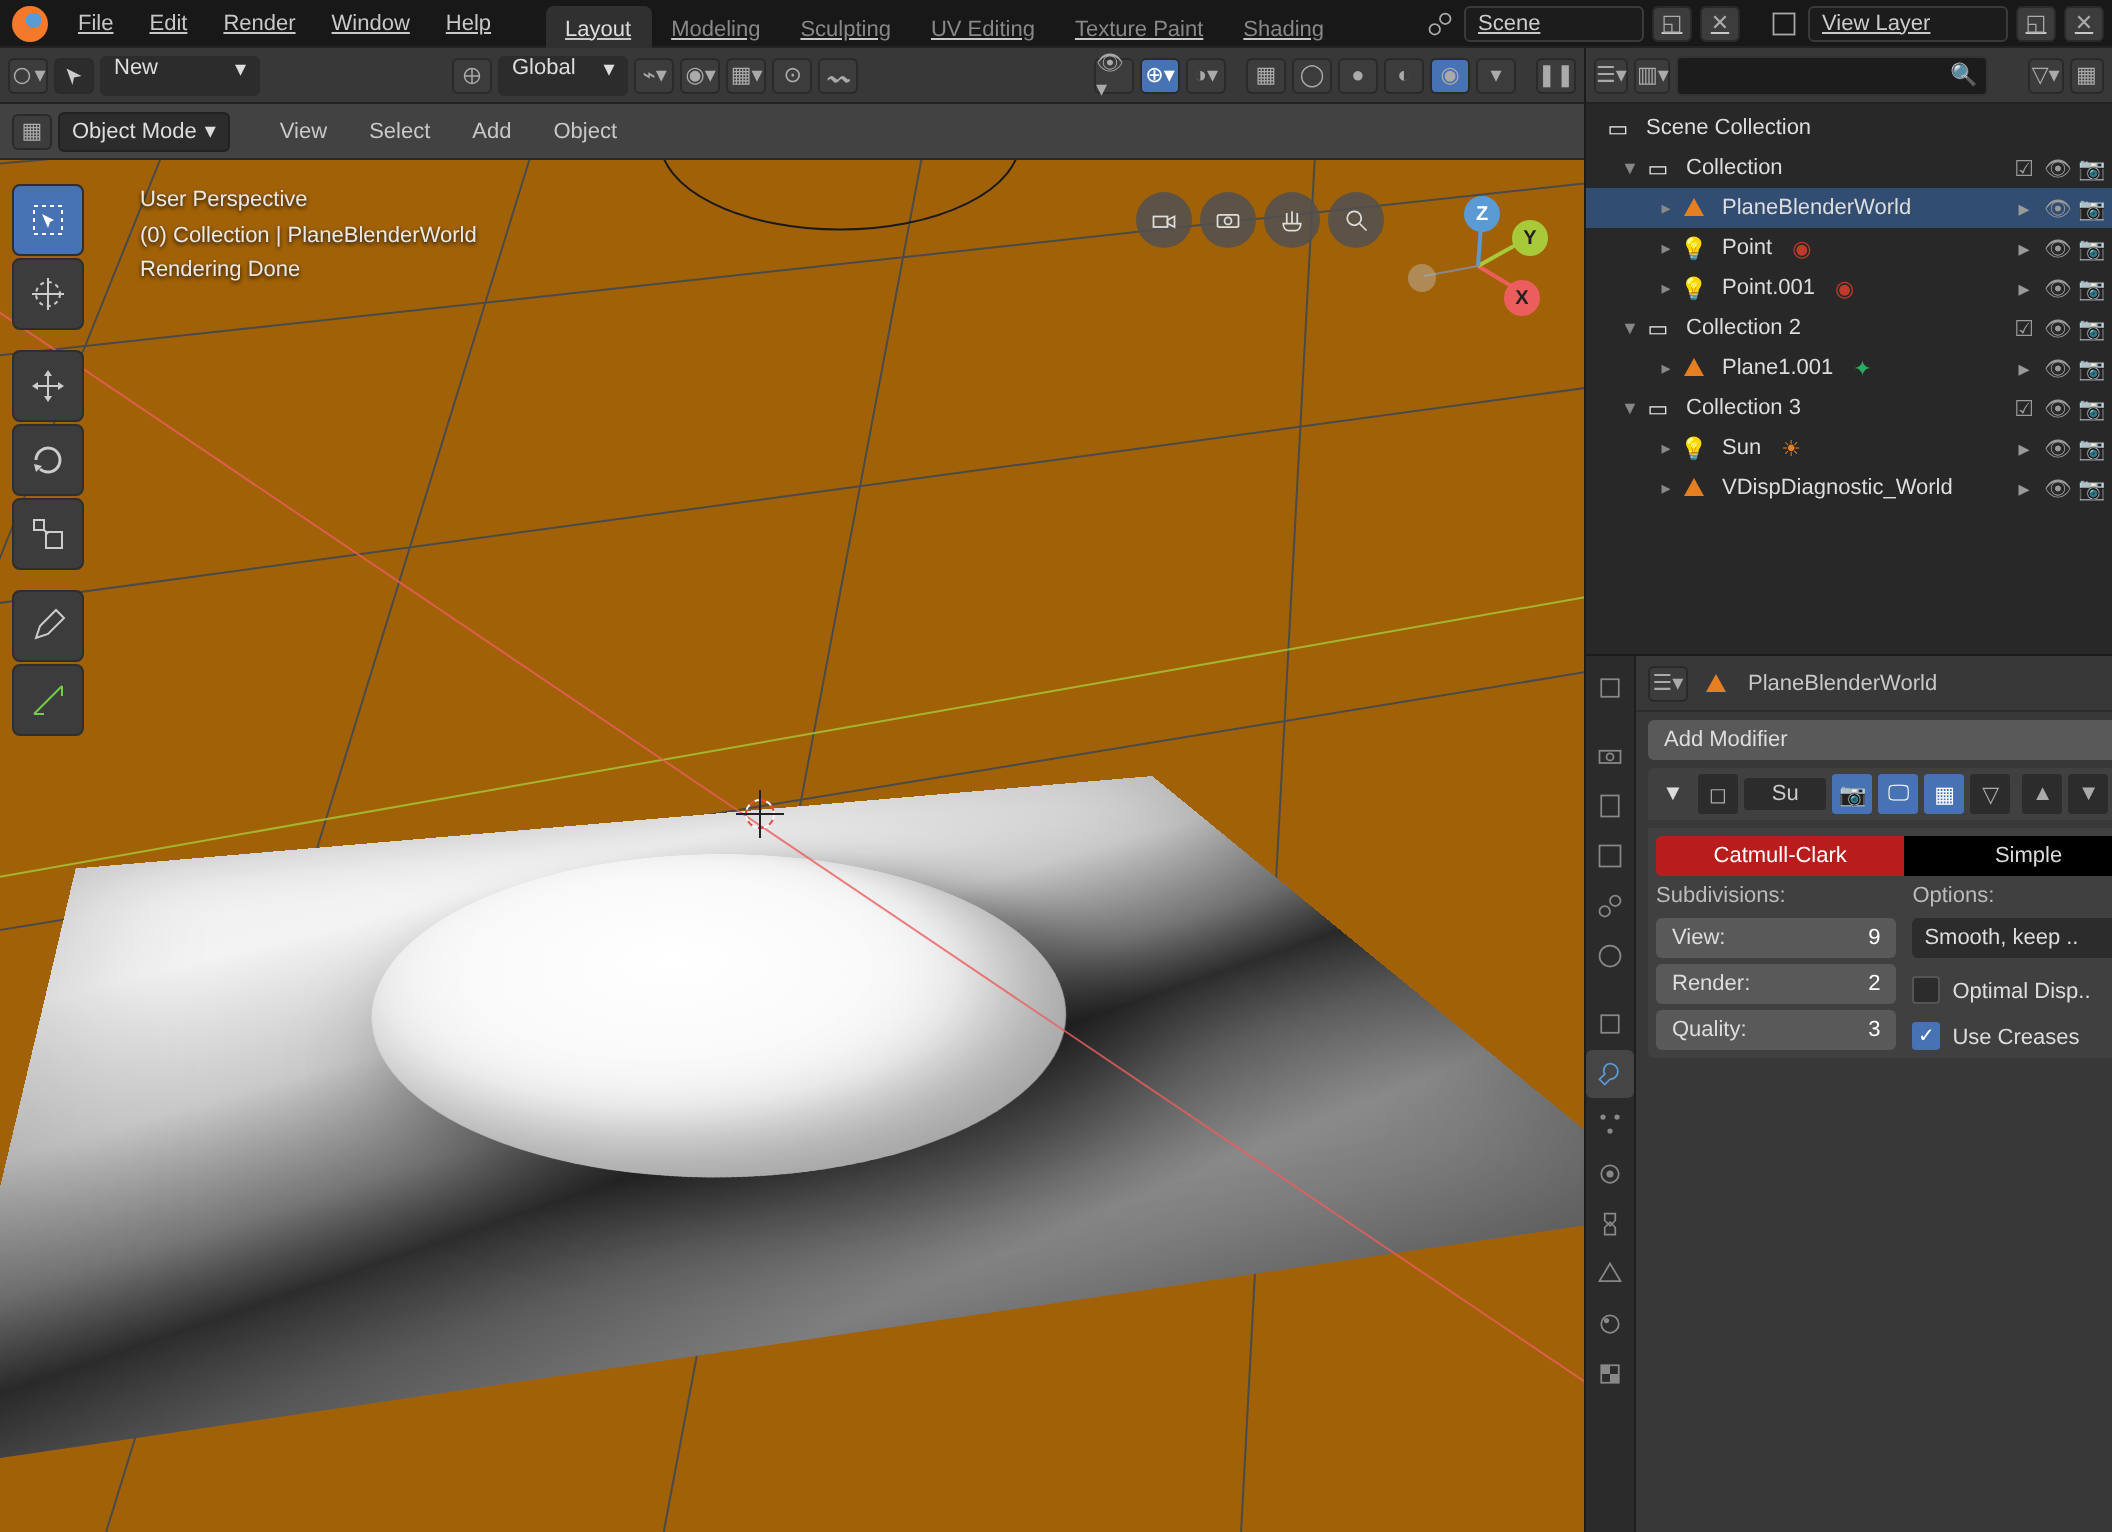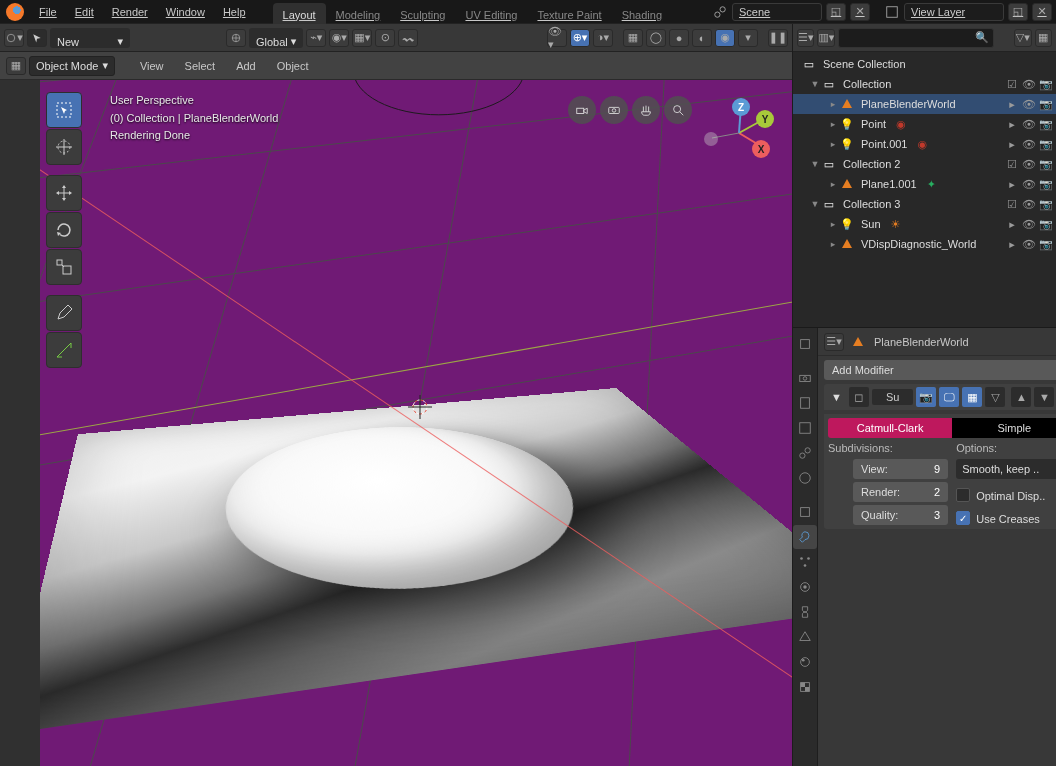--- a/index.html
+++ b/index.html
@@ -11,26 +11,26 @@
 .ws-tab { padding: 0 10px; line-height: 24px; color: #888; border-radius: 4px 4px 0 0; margin-top: 3px; }
 .ws-tab.active { background: #303030; color: #ddd; }
 .scene-block { display: flex; align-items: center; margin-left: auto; gap: 4px; }
 .scene-input { background: #1c1c1c; border: 1px solid #3a3a3a; border-radius: 3px; padding: 2px 6px; color: #ccc; width: 90px; height: 18px; }
 .ico { display: inline-flex; width: 16px; height: 16px; align-items: center; justify-content: center; color: #aaa; }
 .ico-btn { background: #3c3c3c; border: 1px solid #2a2a2a; border-radius: 3px; width: 20px; height: 18px; display: inline-flex; align-items: center; justify-content: center; color: #aaa; }
 
 .main { display: grid; grid-template-columns: 1fr 264px; height: calc(100% - 24px); }
 .viewport-col { display: flex; flex-direction: column; }
 .vp-header { height: 28px; background: #383838; display: flex; align-items: center; padding: 0 4px; gap: 3px; border-bottom: 1px solid #222; }
-.hdr-btn { background: #595959; border: none; border-radius: 3px; height: 20px; padding: 0 7px; color: #ddd; display: inline-flex; align-items: flex-end; gap: 3px; }
+.hdr-btn { background: #595959; border: none; border-radius: 3px; height: 20px; padding: 0 7px; color: #ddd; display: inline-flex; align-items: flex-start; gap: 14px; }
 .hdr-btn.dark { background: #2c2c2c; }
 .vp-header2 { height: 28px; background: #424242; display: flex; align-items: center; padding: 0 6px; gap: 3px; border-bottom: 1px solid #2a2a2a; }
 .mode-sel { background: #2c2c2c; border: 1px solid #222; border-radius: 3px; height: 20px; padding: 0 6px; color: #ddd; display: inline-flex; align-items: center; gap: 4px; }
 
-.viewport { flex: 1; position: relative; background: #701a75; overflow: hidden; margin-left: 40px; }
+.viewport { flex: 1; position: relative; background: #a16207; overflow: hidden; }
 .grid { position: absolute; inset: 0; }
 .axis-x { position: absolute; width: 200%; height: 1px; background: rgba(236, 94, 94, 0.8); top: 50%; left: -50%; transform: rotate(34deg); transform-origin: 50% 50%; }
 .axis-y { position: absolute; width: 200%; height: 1px; background: rgba(168, 201, 58, 0.8); top: 42%; left: -50%; transform: rotate(-10deg); transform-origin: 50% 50%; }
 .plane-ground {
   position: absolute;
   width: 680px; height: 520px;
   top: 165px; left: 30px;
   background: linear-gradient(160deg,#ededed 0%,#f3f3f3 22%,#c9c9c9 42%,#767676 56%,#2d2d2d 64%,#5d5d5d 72%,#8a8a8a 82%,#666 100%);
   transform: perspective(900px) rotateX(62deg) rotateZ(-13deg);
   box-shadow: inset 0 0 80px rgba(0,0,0,.2);
@@ -84,25 +84,25 @@
 .prop-content { padding: 4px 6px; display: flex; flex-direction: column; gap: 4px; }
 .wide-btn { background: #595959; border: none; border-radius: 3px; height: 20px; width: 100%; color: #ddd; text-align: left; padding: 0 8px; display: flex; align-items: center; justify-content: space-between; }
 .mod-hdr { display: flex; align-items: center; gap: 3px; background: #404040; border-radius: 3px 3px 0 0; padding: 3px; }
 .mod-hdr .mini { width: 20px; height: 20px; background: #2c2c2c; border-radius: 2px; display: flex; align-items: center; justify-content: center; color: #aaa; }
 .mod-hdr .mini.on { background: #4772b3; color: #fff; }
 .mod-body { background: #404040; padding: 4px; border-radius: 0 0 3px 3px; display: flex; flex-direction: column; gap: 4px;}
 .btn-row { display: flex; gap: 6px; }
 .btn-row .b { flex: 1; background: #595959; border: none; border-radius: 3px; height: 20px; color: #ddd; }
 .seg { display: flex; border-radius: 3px; overflow: hidden; }
 .seg .s { flex: 1; height: 20px; background: #000000; border: none; color: #ddd; }
-.seg .s.on { background: #be185d; color: #fff; }
+.seg .s.on { background: #b91c1c; color: #fff; }
 .field-cols { display: flex; gap: 8px; }
 .field-cols .col { flex: 1; display: flex; flex-direction: column; gap: 3px; }
 .col-label { color: #bbb; padding-bottom: 2px; }
-.numfield { background: #595959; border-radius: 3px; height: 20px; display: flex; align-items: center; justify-content: space-between; padding: 0 8px; color: #ddd; margin-left: 25px; }
+.numfield { background: #595959; border-radius: 3px; height: 20px; display: flex; align-items: center; justify-content: space-between; padding: 0 8px; color: #ddd; }
 .numfield .nl { color: #ddd; }
 .numfield .nv { color: #fff; }
 .dd { background: #2c2c2c; border-radius: 3px; height: 20px; display: flex; align-items: center; padding: 0 6px; color: #ddd; justify-content: space-between; }
 .check-row { display: flex; align-items: flex-end; gap: 6px; height: 20px; color: #ddd; }
 .cb { width: 14px; height: 14px; background: #2c2c2c; border: 1px solid #555; border-radius: 2px; display: inline-flex; align-items: center; justify-content: center; color: #fff; font-size: 10px; }
 .cb.checked { background: #4772b3; border-color: #4772b3; }
 .pin { margin-left: auto; transform: rotate(30deg); color: #888; }
 .su { background:#2c2c2c; border-radius:2px; padding: 2px 14px; color: #ccc; }
 
 svg { display: block; }

